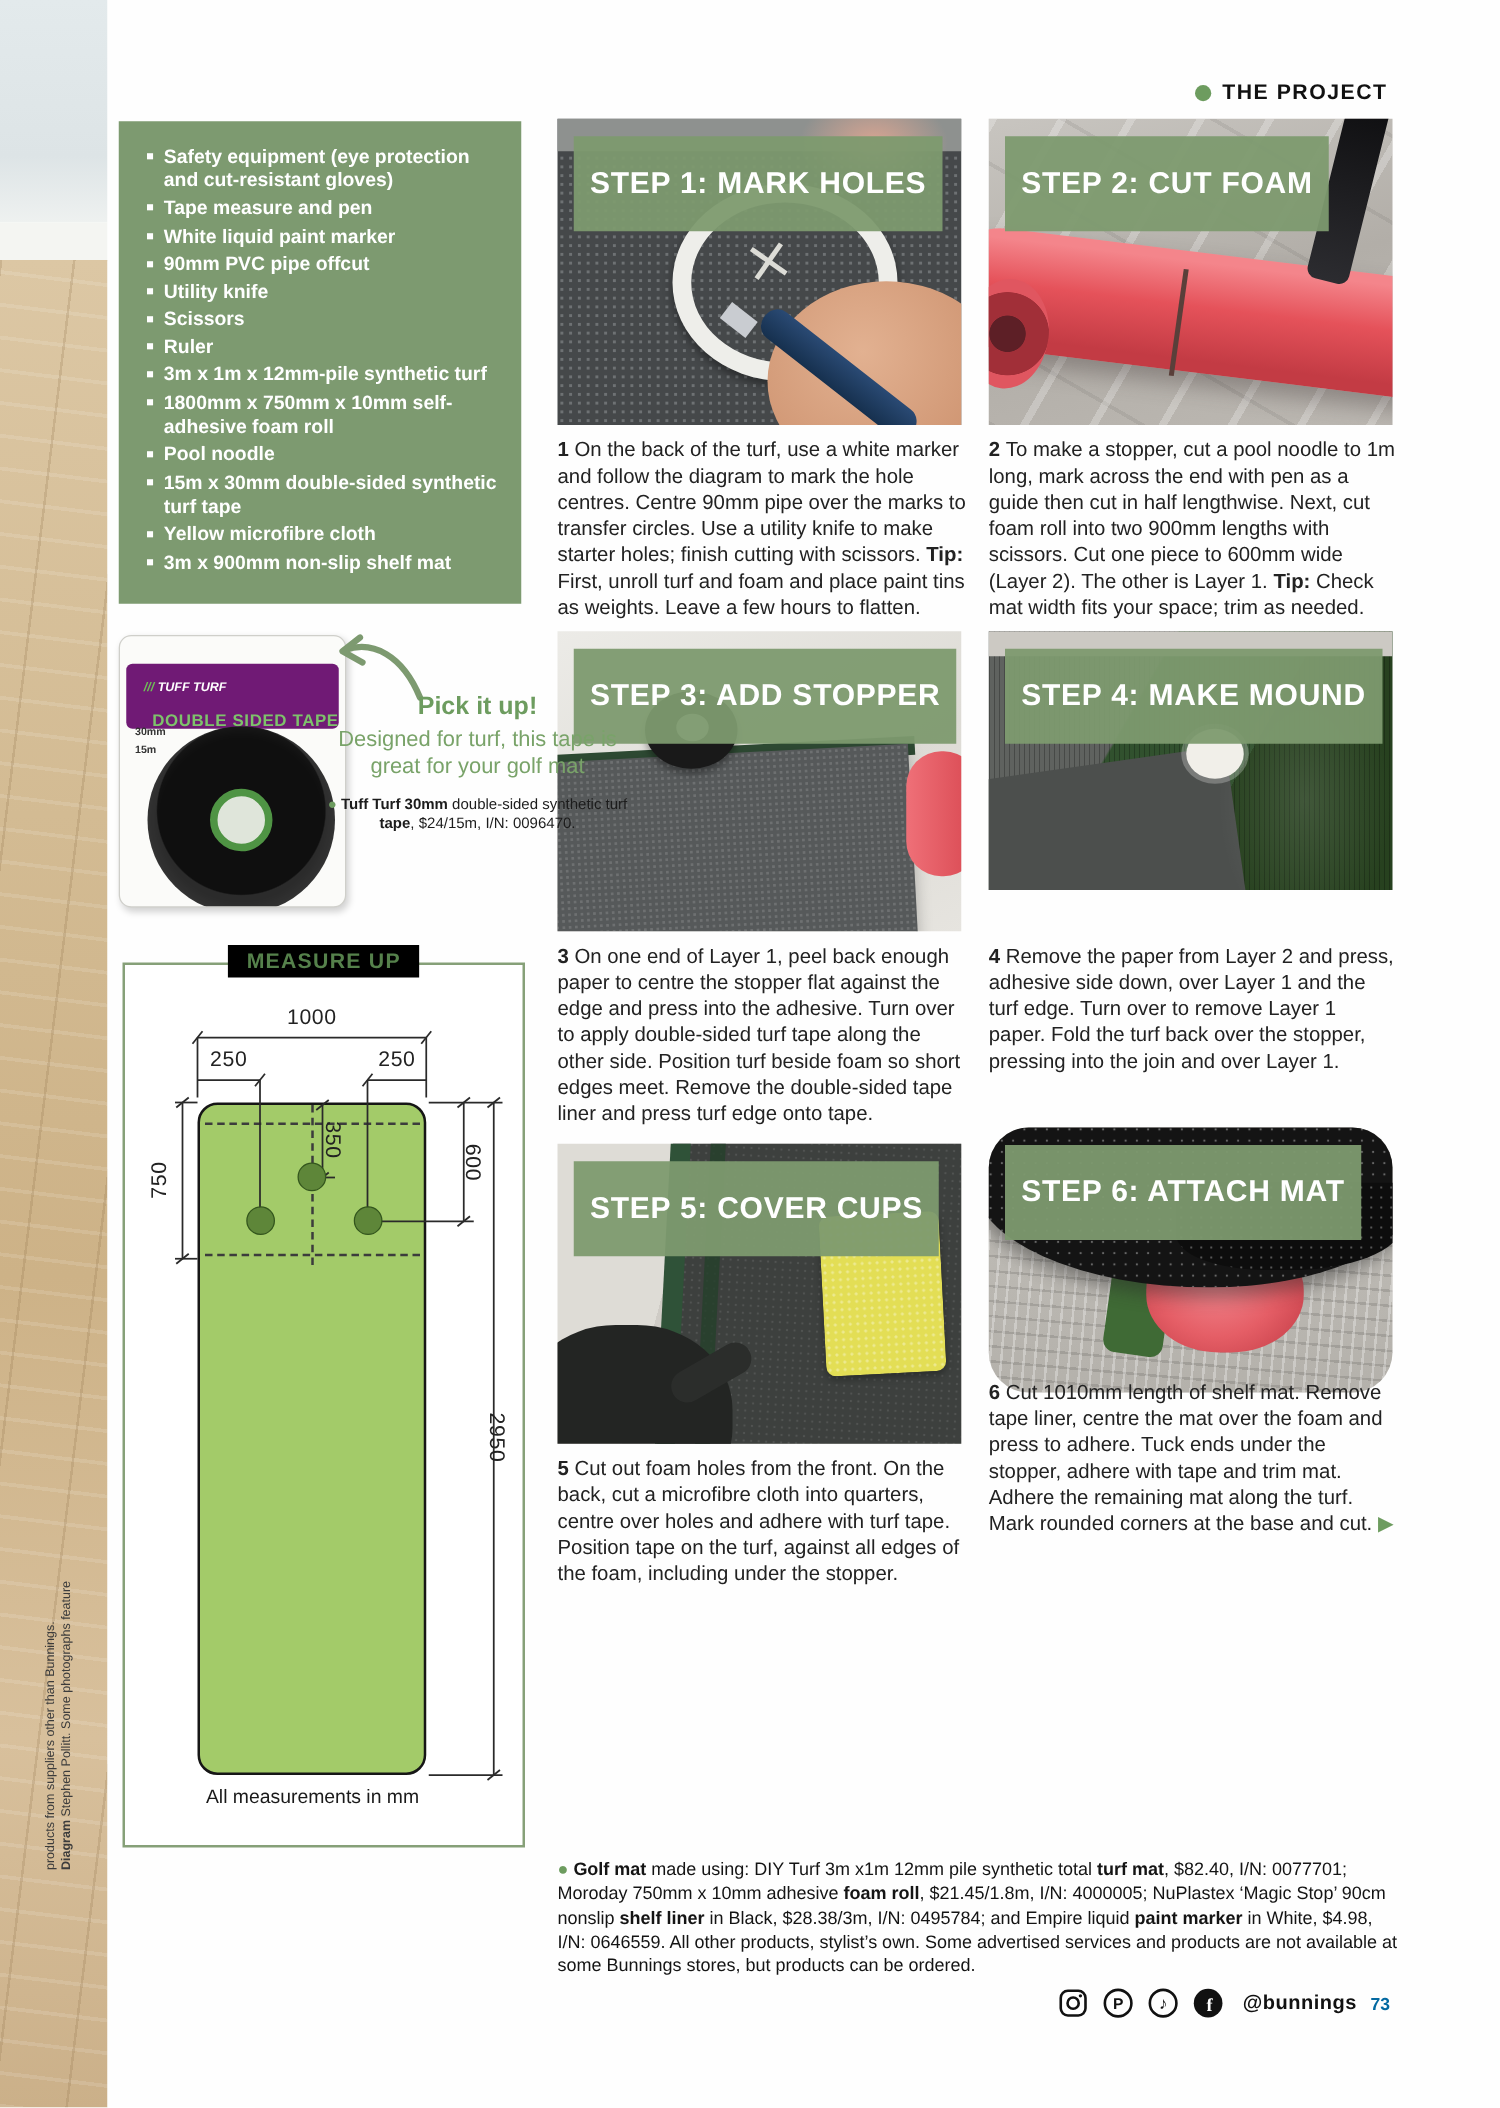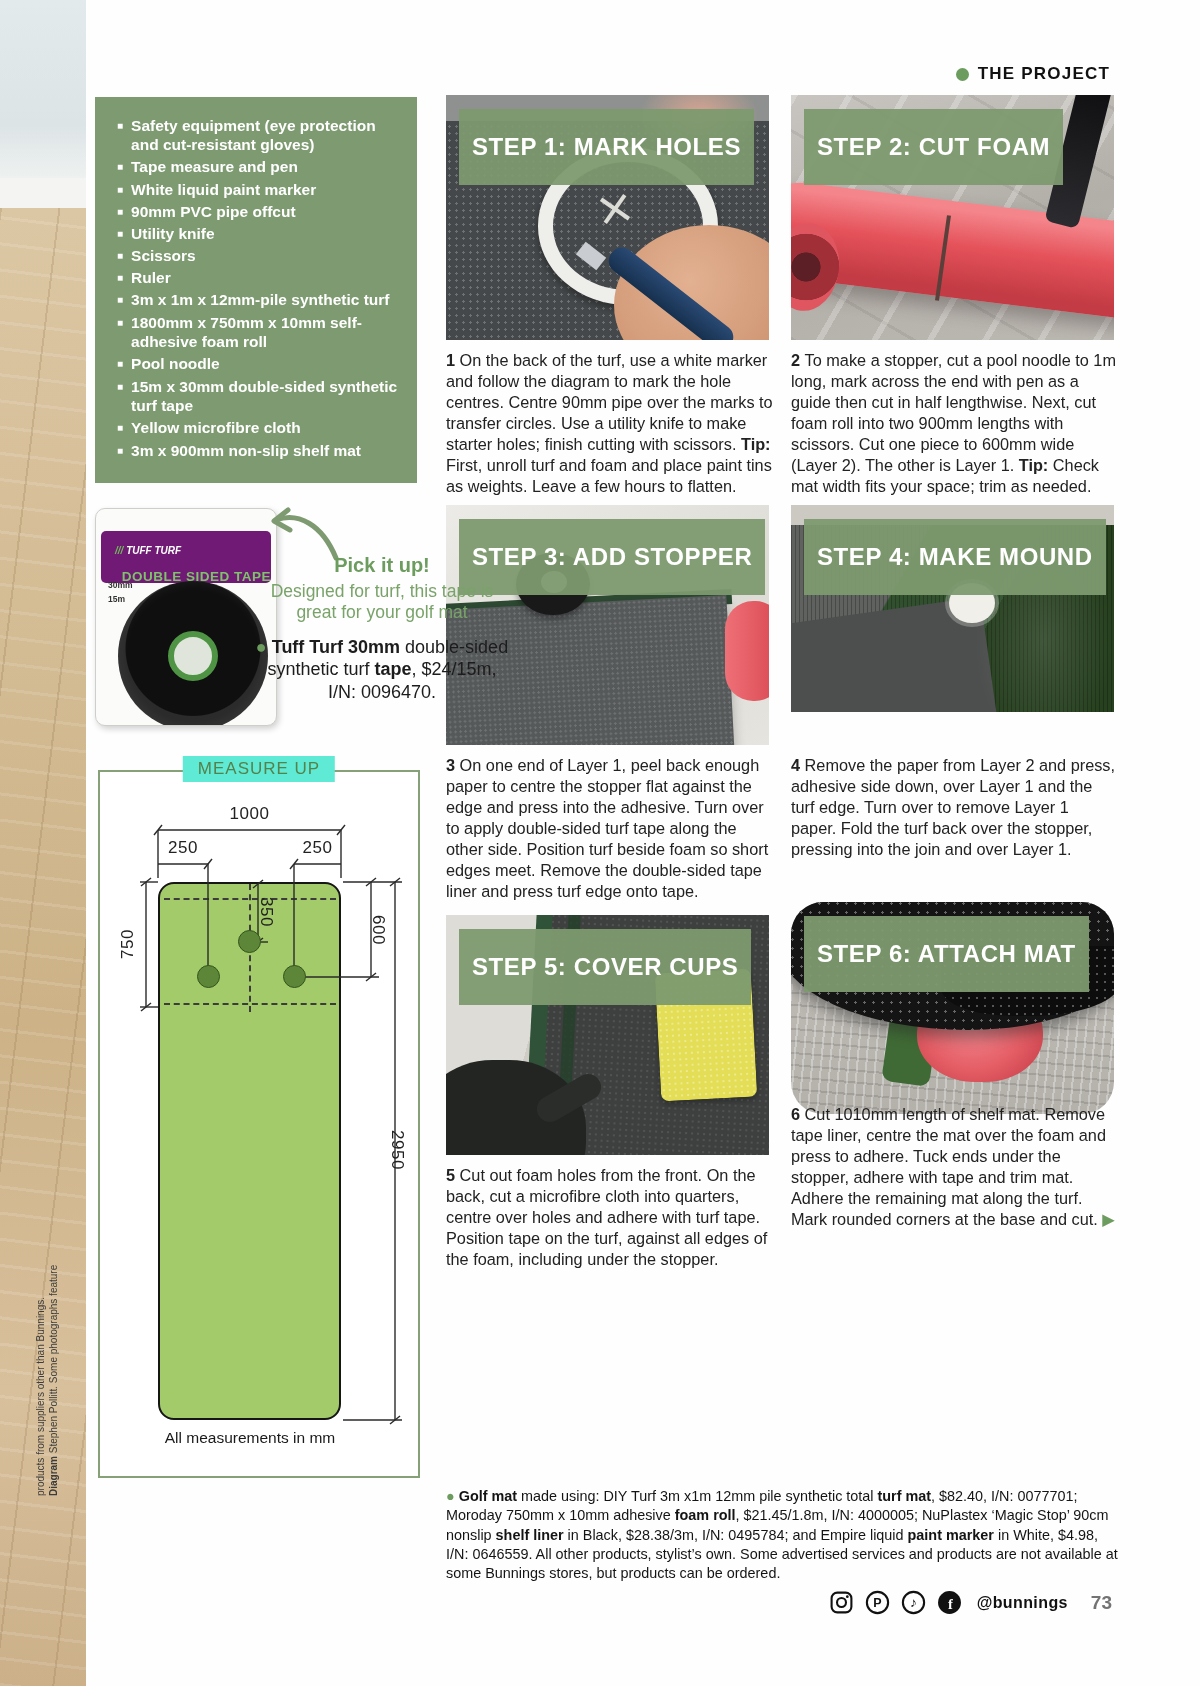--- a/index.html
+++ b/index.html
@@ -107,41 +107,41 @@
   .pack-brand .swoosh{color:#6fbf57;}
   .pack-label{position:absolute;left:0;top:38px;width:170px;text-align:right;color:#7ec26b;font-size:13.5px;font-weight:700;letter-spacing:.5px;}
   .pack-sizes{position:absolute;left:12px;top:70px;font-size:8.5px;color:#333;font-weight:700;line-height:1.6;}
   .pack-roll{position:absolute;left:22px;top:72px;width:150px;height:150px;border-radius:50%;
      background:radial-gradient(circle at 50% 45%,#3b3b3b 0 8%,#0f0f0f 9% 60%,#2b2b2b 61% 78%,#111 79%);box-shadow:inset 0 0 14px rgba(255,255,255,.08);}
   .pack-core{position:absolute;left:72px;top:122px;width:50px;height:50px;border-radius:50%;background:#dfe5da;border:6px solid #4f9444;box-sizing:border-box;}
   .arrow-svg{position:absolute;left:176px;top:504px;}
   .pickup{position:absolute;left:168px;top:554px;width:256px;text-align:center;}
   .pickup-heading{font-size:20px;font-weight:700;color:#6d9c5f;margin-bottom:4px;}
   .pickup-body{font-size:17.5px;line-height:1.22;color:#79a369;}
-  .pickup-product{margin-top:12px;font-size:18px;line-height:1.25;color:#1c1c1c;}
+  .pickup-product{margin-top:12px;font-size:12px;line-height:1.25;color:#1c1c1c;}
 
   
   .measure-box{position:absolute;left:12px;top:770px;width:322px;height:708px;border:2px solid #86a078;box-sizing:border-box;background:#fff;}
-  .measure-label{position:absolute;left:50%;top:-16px;transform:translateX(-50%);background:#5eead4;color:#55814b;
-     font-size:17px;font-weight:400;letter-spacing:1px;padding:3px 15px;white-space:nowrap;text-align:right;}
+  .measure-label{position:absolute;left:50%;top:-16px;transform:translateX(-50%);background:#000000;color:#55814b;
+     font-size:17px;font-weight:700;letter-spacing:1px;padding:3px 15px;white-space:nowrap;text-align:right;}
   .mat-shape{position:absolute;left:58px;top:110px;width:183px;height:538px;background:#a3cb69;border:2.5px solid #161616;border-radius:16px;box-sizing:border-box;}
   .dash-line{position:absolute;border-top:2px dashed #3c3c3c;height:0;}
   .dashdot{position:absolute;border-left:2px dashed #3c3c3c;width:0;}
   .dot{position:absolute;width:23px;height:23px;border-radius:50%;background:#5e8639;border:1.5px solid #33551d;box-sizing:border-box;}
   .dim-label{position:absolute;font-size:17px;color:#222;letter-spacing:.5px;}
   .rot-cw{transform:rotate(90deg);transform-origin:center;}
   .rot-ccw{transform:rotate(-90deg);transform-origin:center;}
   .measure-note{position:absolute;left:30px;top:657px;width:240px;text-align:center;font-size:15.5px;color:#1a1a1a;}
 
   
   .footnote{position:absolute;left:360px;top:1487px;width:672px;font-size:14.4px;line-height:1.34;color:#141414;}
   .footer{position:absolute;top:1590px;right:88px;display:flex;align-items:center;gap:11px;}
   .icon-circle{display:flex;align-items:center;justify-content:center;}
   .handle{font-size:16px;font-weight:700;letter-spacing:.4px;margin-left:4px;color:#111;}
-  .pagenum{font-size:19px;font-weight:700;margin-left:12px;color:#737373;}
+  .pagenum{font-size:14px;font-weight:700;color:#0369a1;}
 
   
   .credit-line{position:absolute;font-size:10px;color:#3c3c3c;white-space:nowrap;transform-origin:0 0;transform:rotate(-90deg);}
   .c1{left:48px;top:1496px;} .c2{left:35px;top:1496px;}
 </style>
 </head>
 <body>
 
 <div class="bg-strip">
   <div class="bg-wall"></div>

